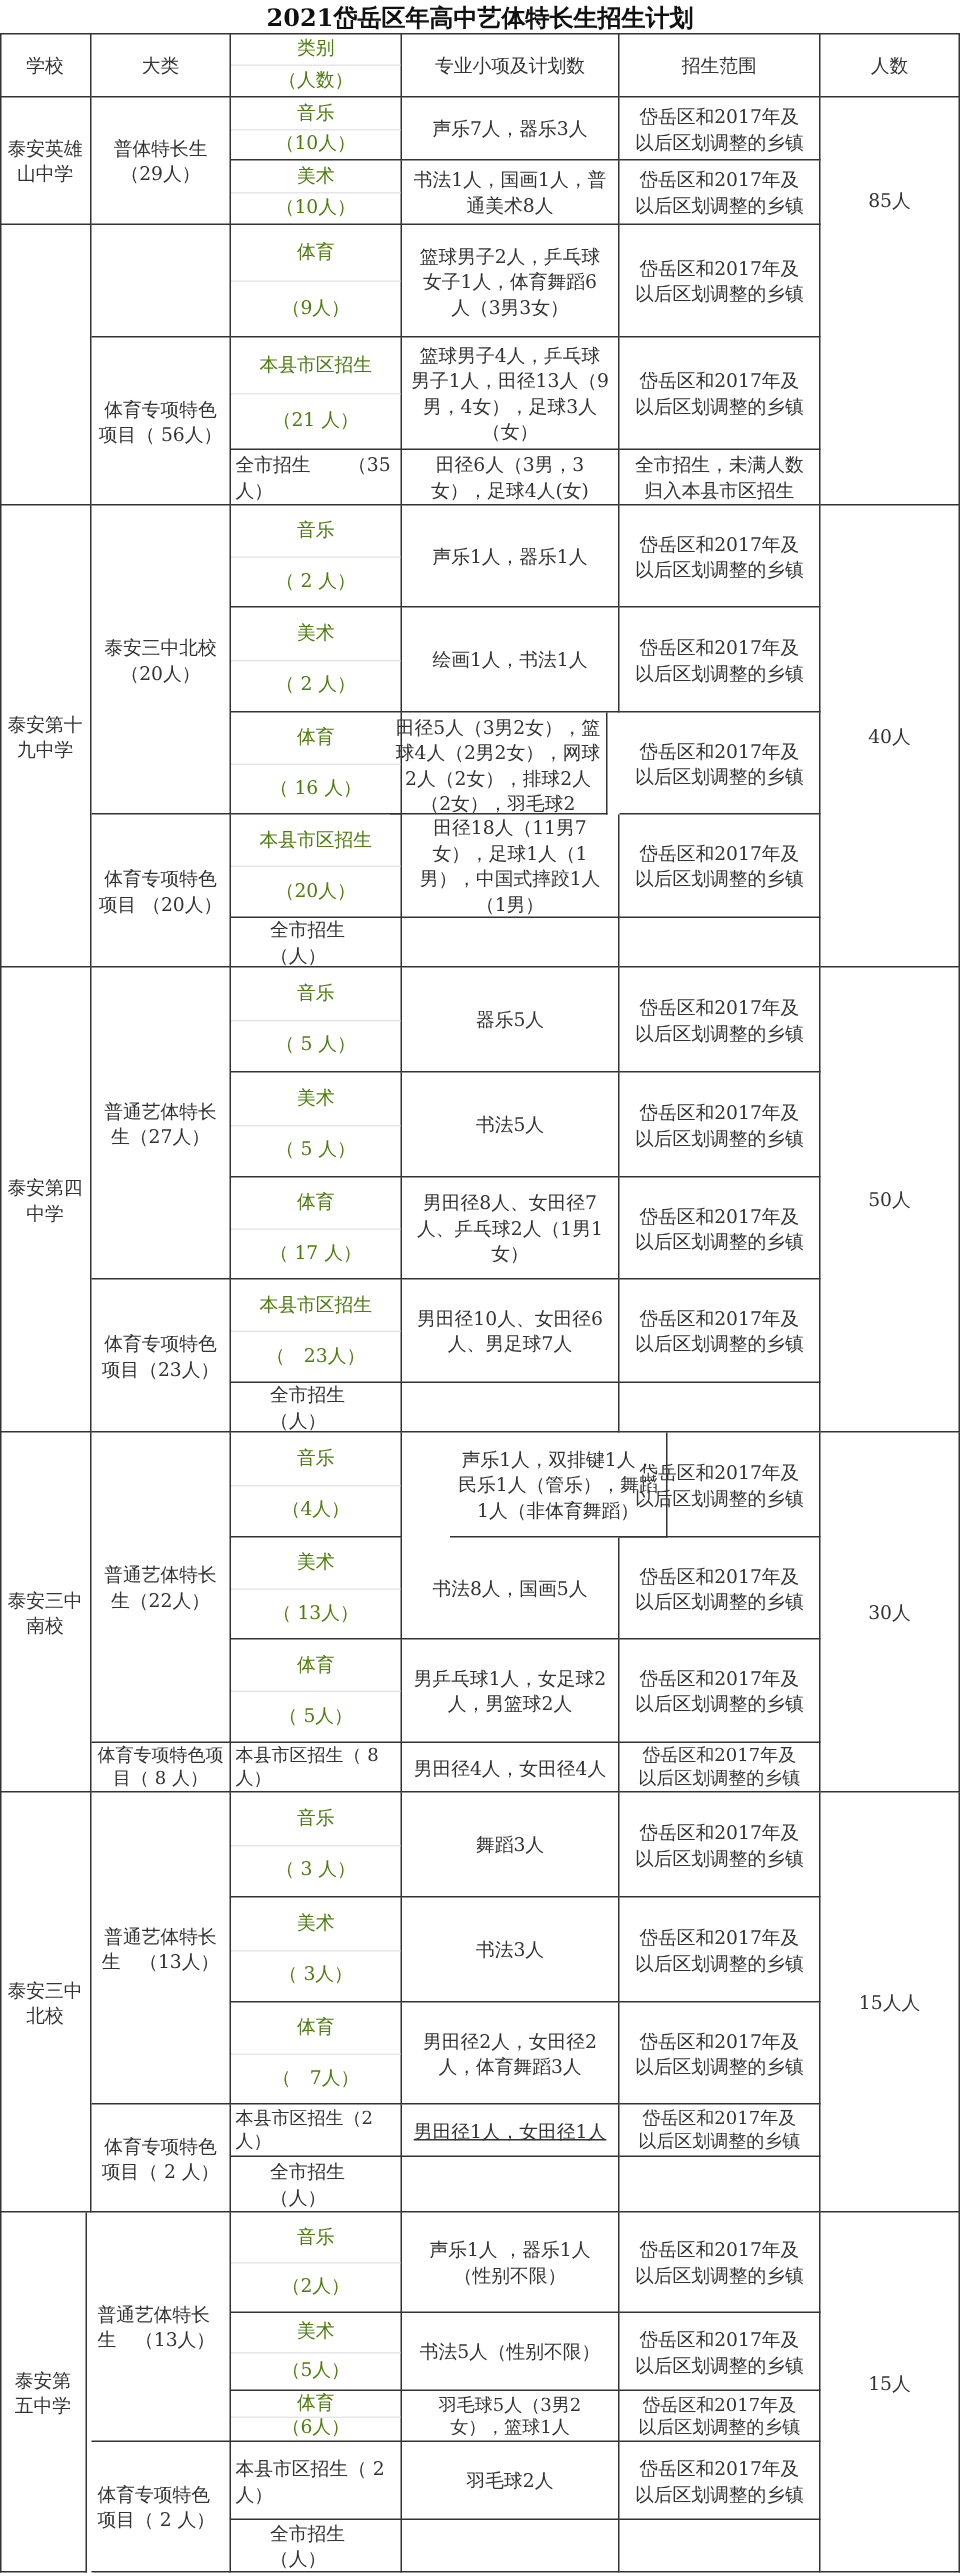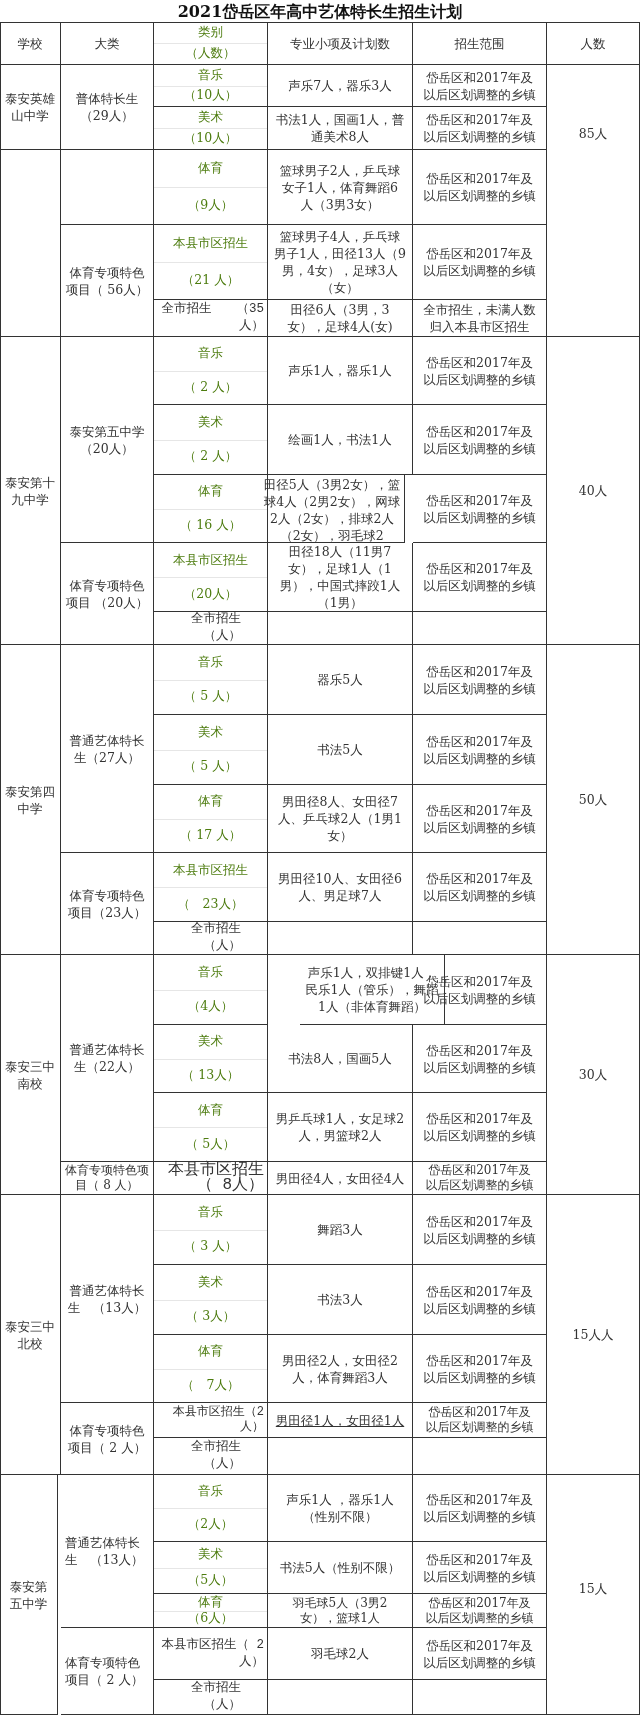--- a/index.html
+++ b/index.html
@@ -9,21 +9,21 @@
            text-align:center; font-weight:bold; font-size:16px; line-height:24px; color:#111; }
   .cell { position:absolute; box-sizing:border-box; border-right:1.5px solid #333; border-bottom:1.5px solid #333;
           display:flex; align-items:center; justify-content:center; text-align:center;
           font-size:12.5px; line-height:17px; padding:0 3px; color:#333; }
   .cell.left { justify-content:flex-start; text-align:left; }
   .sub { position:absolute; box-sizing:border-box; border-right:1.5px solid #333; border-bottom:1.5px solid #333; }
   .sub .top, .sub .bot { position:absolute; left:0; width:100%; display:flex; align-items:center;
           justify-content:center; font-size:12.5px; color:#4d7c0f; }
   .sub .top { top:0; height:50%; border-bottom:1px solid #e6e6e6; }
   .sub .bot { bottom:0; height:50%; }
-  .sub.single { display:flex; align-items:center; justify-content:center; text-align:right; font-size:12.5px; line-height:17px; padding:0 3px;font-family:Liberation Mono, monospace;}
+  .sub.single { display:flex; align-items:center; justify-content:center; text-align:left; font-size:12.5px; line-height:17px; padding:0 3px;}
   .frame { position:absolute; left:0; top:22px; width:640px; height:1693px; box-sizing:border-box;
            border-left:1.5px solid #333; border-top:1.5px solid #333; pointer-events:none; }
 </style>
 </head>
 <body>
 
 <div class="title">2021岱岳区年高中艺体特长生招生计划</div>
 <div class="frame"></div>
 
 <div class="cell" style="left:0;top:22px;width:61px;height:43px;">学校</div>
@@ -67,21 +67,21 @@
   <div class="bot">（21 人）</div>
 </div>
 <div class="cell" style="left:268px;top:225px;width:145px;height:75px;padding:0 6px;">篮球男子4人，乒乓球男子1人，田径13人（9男，4女），足球3人（女）</div>
 <div class="cell" style="left:413px;top:225px;width:134px;height:75px;padding:0 10px;">岱岳区和2017年及以后区划调整的乡镇</div>
 <div class="sub single" style="left:154px;top:300px;width:114px;height:37px;">全市招生　　（35人）</div>
 <div class="cell" style="left:268px;top:300px;width:145px;height:37px;padding:0 14px;">田径6人（3男，3女），足球4人(女)</div>
 <div class="cell" style="left:413px;top:300px;width:134px;height:37px;padding:0 10px;">全市招生，未满人数归入本县市区招生</div>
 
 <div class="cell" style="left:0;top:337px;width:61px;height:308px;padding:0 4px;">泰安第十九中学</div>
 <div class="cell" style="left:547px;top:337px;width:93px;height:308px;">40人</div>
-<div class="cell" style="left:61px;top:337px;width:93px;height:206px;padding:0 6px;">泰安第五中学（20人）</div>
+<div class="cell" style="left:61px;top:337px;width:93px;height:206px;padding:0 6px;">泰安三中北校（20人）</div>
 
 <div class="sub" style="left:154px;top:337px;width:114px;height:68px;">
   <div class="top">音乐</div>
   <div class="bot">（ 2 人）</div>
 </div>
 <div class="cell" style="left:268px;top:337px;width:145px;height:68px;">声乐1人，器乐1人</div>
 <div class="cell" style="left:413px;top:337px;width:134px;height:68px;padding:0 10px;">岱岳区和2017年及以后区划调整的乡镇</div>
 
 <div class="sub" style="left:154px;top:405px;width:114px;height:70px;">
   <div class="top">美术</div>
@@ -163,21 +163,21 @@
 <div class="cell" style="left:413px;top:1025px;width:134px;height:68px;padding:0 10px;">岱岳区和2017年及以后区划调整的乡镇</div>
 
 <div class="sub" style="left:154px;top:1093px;width:114px;height:69px;">
   <div class="top">体育</div>
   <div class="bot">（ 5人）</div>
 </div>
 <div class="cell" style="left:268px;top:1093px;width:145px;height:69px;">男乒乓球1人，女足球2人，男篮球2人</div>
 <div class="cell" style="left:413px;top:1093px;width:134px;height:69px;padding:0 10px;">岱岳区和2017年及以后区划调整的乡镇</div>
 
 <div class="cell" style="left:61px;top:1162px;width:93px;height:33px;padding:0 4px;font-size:12px;line-height:15px;">体育专项特色项目（ 8 人）</div>
-<div class="sub single" style="left:154px;top:1162px;width:114px;height:33px;font-size:16px;line-height:15px;">本县市区招生（ 8人）</div>
+<div class="sub single" style="left:154px;top:1162px;width:114px;height:33px;font-size:12px;line-height:15px;">本县市区招生（ 8人）</div>
 <div class="cell" style="left:268px;top:1162px;width:145px;height:33px;">男田径4人，女田径4人</div>
 <div class="cell" style="left:413px;top:1162px;width:134px;height:33px;padding:0 10px;font-size:12px;line-height:15px;">岱岳区和2017年及以后区划调整的乡镇</div>
 
 <div class="cell" style="left:0;top:1195px;width:61px;height:280px;padding:0 4px;">泰安三中北校</div>
 <div class="cell" style="left:547px;top:1195px;width:93px;height:280px;">15人人</div>
 <div class="cell" style="left:61px;top:1195px;width:93px;height:208px;padding:0 6px;">普通艺体特长生　（13人）</div>
 
 <div class="sub" style="left:154px;top:1195px;width:114px;height:70px;">
   <div class="top">音乐</div>
   <div class="bot">（ 3 人）</div>

